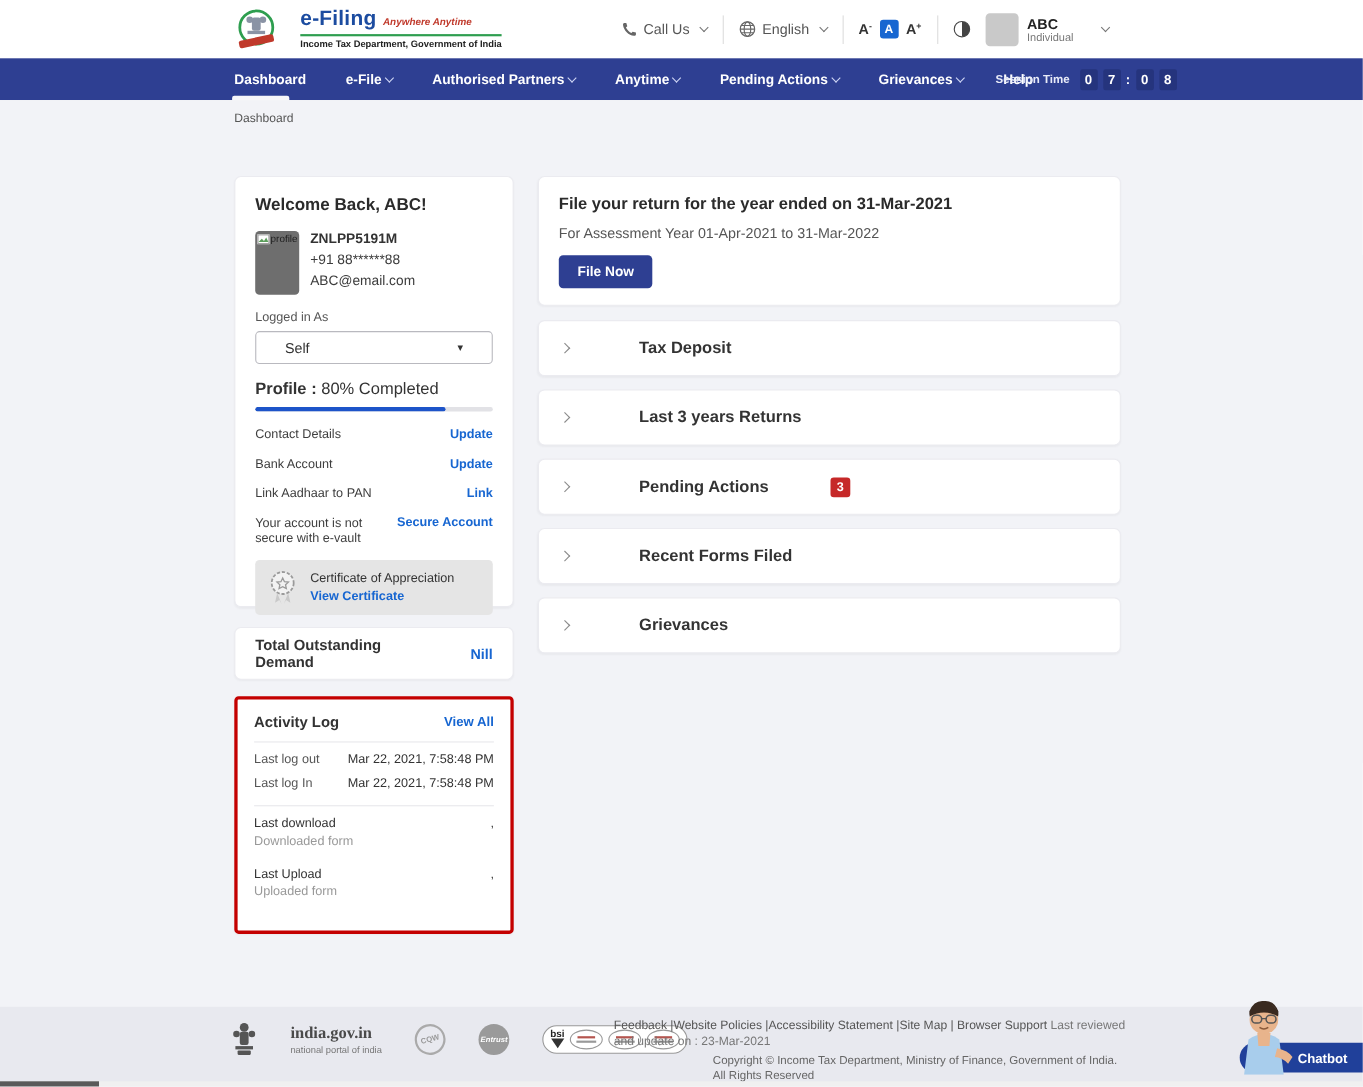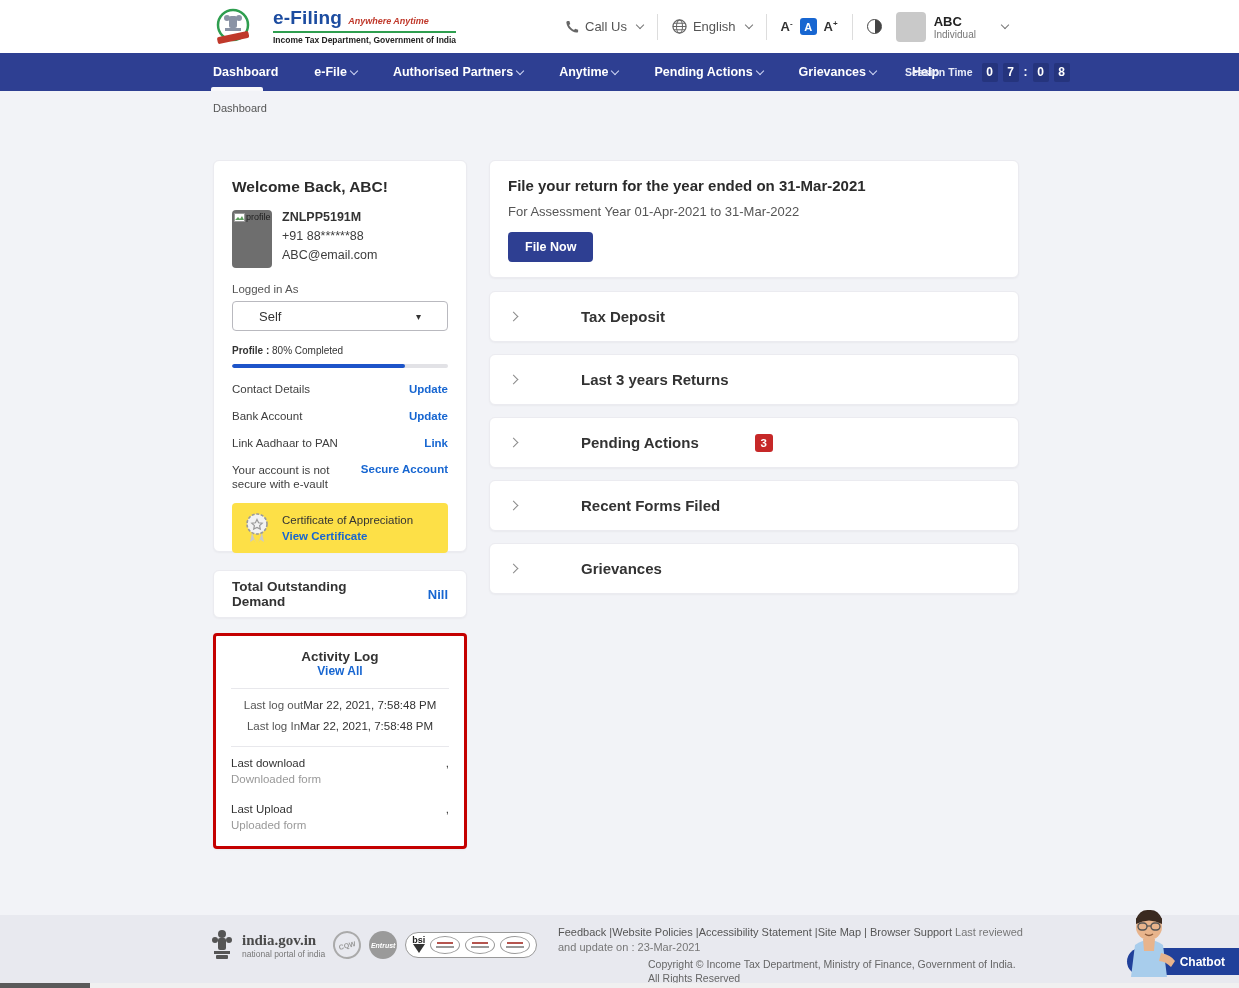--- a/index.html
+++ b/index.html
@@ -58,44 +58,44 @@
   .broken { position:absolute; top:2px; left:2px; display:flex; align-items:center; gap:1px; }
   .broken svg { background:#fff; }
   .broken-label { font-size:9px; color:#1e1e1e; }
   .prof-info { display:flex; flex-direction:column; gap:5px; font-size:12.5px; color:#3c3c3c; }
   .pan { font-weight:bold; color:#333; }
   .li-label { font-size:11.5px; color:#555; margin-top:15px; }
   .select { margin-top:6px; height:30px; border:1px solid #b9b9bf; border-radius:4px; background:#fff;
             display:flex; align-items:center; justify-content:space-between; padding:0 26px; cursor:pointer; }
   .select-val { font-size:13px; color:#333; }
   .select-caret { font-size:10px; color:#333; }
-  .prog-label { margin-top:14px; font-size:10px; color:#333; }
+  .prog-label { margin-top:14px; font-size:15px; color:#333; }
   .prog-label b { font-weight:bold; }
   .prog-track { margin-top:8px; height:4px; background:#e2e2e6; border-radius:2px; overflow:hidden; }
   .prog-fill { height:100%; background:#1d54c9; border-radius:2px; }
   .link-row { display:flex; justify-content:space-between; align-items:center; margin-top:15px; }
   .link-row .lbl { font-size:11.5px; color:#3e3e3e; }
   .blue-link { font-size:11.5px; color:#1766d1; font-weight:bold; cursor:pointer; text-decoration:none; }
   .secure-row { display:flex; justify-content:space-between; margin-top:14px; }
   .secure-text { font-size:11.5px; color:#3e3e3e; width:120px; line-height:14px; }
-  .cert-box { margin-top:12px; background:#fde047; border-radius:4px; padding:8px 10px;
+  .cert-box { margin-top:12px; background:#e5e5e5; border-radius:4px; padding:8px 10px;
               display:flex; align-items:center; gap:10px; }
   .cert-text { display:flex; flex-direction:column; gap:4px; }
   .cert-title { font-size:11.5px; color:#333; }
   
   .demand { left:213px; top:479px; width:254px; height:48px; display:flex; align-items:center;
             justify-content:space-between; padding:0 18px;gap:39px; }
   .demand-label { font-size:13.5px; font-weight:bold; color:#333; }
   
   .activity { left:213px; top:542px; width:254px; height:216px; border:3px solid #c40000;
               border-radius:4px; padding:13px 15px; }
-  .act-head { display:flex; justify-content:space-between; align-items:center;flex-direction:column; }
+  .act-head { display:flex; justify-content:space-between; align-items:flex-start; }
   .act-title { font-size:13.5px; font-weight:bold; color:#333; }
   .act-div { height:1px; background:#e8e8ec; margin:10px 0; }
-  .act-row { display:flex; justify-content:center; font-size:11.5px; margin-top:9px; }
+  .act-row { display:flex; justify-content:space-between; font-size:11.5px; margin-top:9px; }
   .act-row .k { color:#555; }
   .act-row .v { color:#333; }
   .dl-block { margin-top:10px; }
   .dl-head { display:flex; justify-content:space-between; font-size:11.5px; color:#333; }
   .dl-sub { font-size:11.5px; color:#999; margin-top:4px; }
   
   .file-card { left:489px; top:69px; width:530px; height:118px; padding:16px 18px; }
   .file-title { font-size:15px; font-weight:bold; color:#2b2b2b; }
   .file-sub { font-size:13px; color:#555; margin-top:10px; }
   .file-btn { margin-top:13px; background:#2e3f92; color:#fff; font-size:12.5px; font-weight:bold;
@@ -103,21 +103,21 @@
   .panel { left:489px; width:530px; height:51px; display:flex; align-items:center; padding:0 20px;
            cursor:pointer;gap:44px; }
   .chev-right { display:inline-block; width:7px; height:7px; border-right:1.8px solid #8a8a8a;
                 border-bottom:1.8px solid #8a8a8a; transform:rotate(-45deg); margin-right:20px; }
   .panel-title { font-size:15px; font-weight:bold; color:#333; }
   .badge { margin-left:12px; min-width:18px; height:18px; background:#c62828; border-radius:3px;
            color:#fff; font-size:11.5px; font-weight:bold; display:flex; align-items:center;
            justify-content:center; padding:0 4px; }
   
   .footer { position:absolute; top:915px; left:0; width:100%; height:73px; background:#e8e9ef; }
-  .f-left { position:absolute; left:210px; top:12px; display:flex; align-items:center; gap:8px; }
+  .f-left { position:absolute; left:210px; top:12px; display:flex; align-items:center; gap:30px; }
   .gov-name { font-family:"Liberation Serif", serif; font-weight:bold; font-size:15px; color:#4a4a4a; }
   .gov-sub { font-size:8.5px; color:#777; }
   .seal { width:28px; height:28px; border-radius:50%; display:flex; align-items:center; justify-content:center; }
   .seal-cqw { border:2px solid #aaa; color:#999; font-size:7px; font-weight:bold; transform:rotate(-15deg); }
   .seal-entrust { background:#9a9a9a; color:#fff; font-size:7px; font-weight:bold; font-style:italic; }
   .bsi-pill { height:26px; background:#fff; border:1px solid #999; border-radius:13px;
               display:flex; align-items:center; padding:0 6px; gap:5px; }
   .bsi-mark { font-size:9px; font-weight:bold; color:#222; display:flex; flex-direction:column;
               align-items:center; line-height:7px; }
   .bsi-tri { width:0; height:0; border-left:6px solid transparent; border-right:6px solid transparent;

